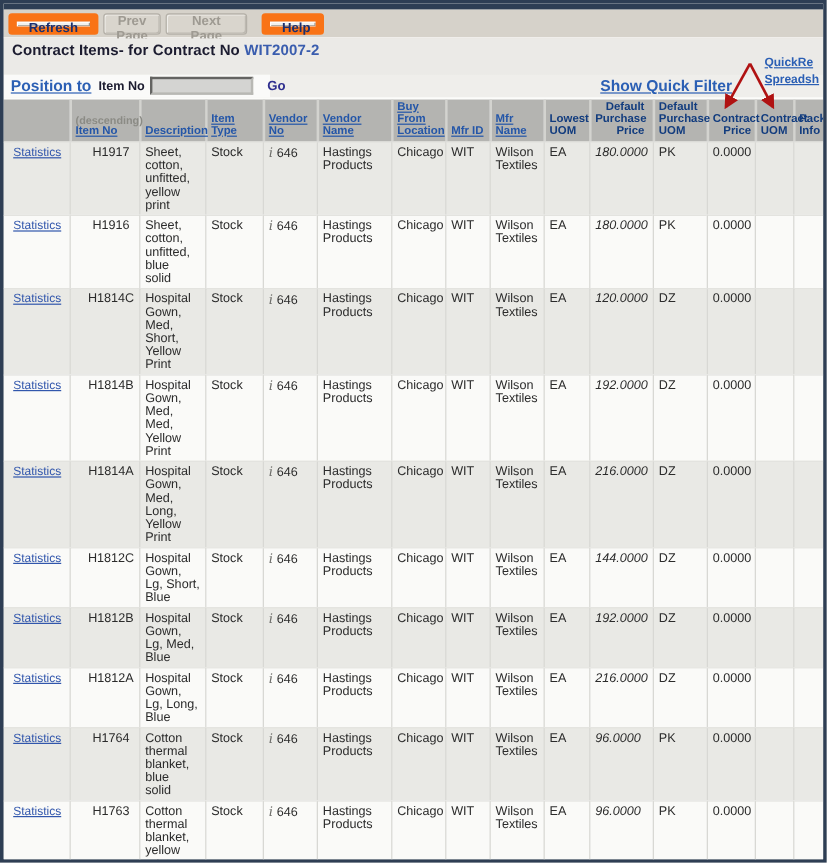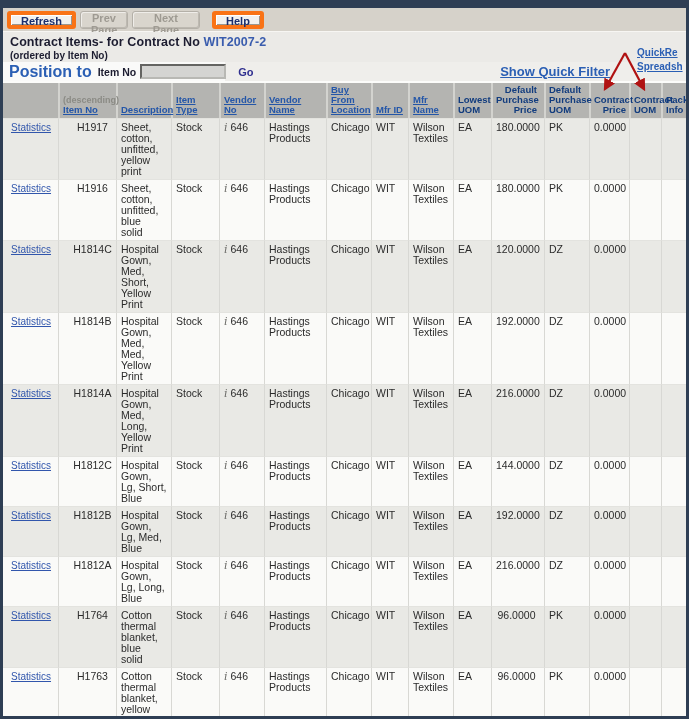--- a/index.html
+++ b/index.html
@@ -15,21 +15,21 @@
   
   .toolbar {
     height:24px; background:#d6d2ca; border-bottom:1px solid #f7f6f3;
     display:flex; align-items:center; padding-left:4px;
   }
   .btn {
     font-family:"Liberation Sans", sans-serif; font-size:11px; font-weight:bold;
     height:18px; border-radius:3px; margin-right:4px; padding:0 10px; cursor:pointer;
   }
   .btn.enabled {
-    color:#1b2f6e; background:#f2f1ee; border:4px solid #f97316;
+    color:#1b2f6e; background:#f2f1ee; border:7px solid #f97316;
     box-shadow:inset 1px 1px 0 #ffffff, inset -1px -1px 0 #9a968e;
   }
   .btn.disabled {
     color:#9e9a92; background:#d9d5cd; border:1px solid #b4b0a8;
     box-shadow:inset 1px 1px 0 #efede9, inset -1px -1px 0 #bdb9b1;
     cursor:default;
   }
   .btn.prev { width:48px; } .btn.next { width:68px; margin-right:12px; }
   .btn.help { width:52px; }
 
@@ -41,21 +41,21 @@
   .corner-links { position:absolute; top:14px; right:0; width:49px; overflow:hidden; white-space:nowrap; }
   .corner-links a { display:block; font-size:10px; font-weight:bold; color:#2b5fb4;
     text-decoration:underline; line-height:14px; cursor:pointer; }
 
   
   .position-bar {
     height:21px; display:flex; align-items:center; padding-left:6px;
     background:linear-gradient(to right,#fafaf9 0px,#fafaf9 222px,#efeeeb 222px,#efeeeb 100%);
     border-bottom:2px solid #fcfcfa;
   }
-  .pos-link { font-size:16px; font-weight:bold; color:#2b5fb4; cursor:pointer; }
+  .pos-link { font-size:13px; font-weight:bold; color:#2b5fb4; text-decoration:underline; cursor:pointer; }
   .pos-label { font-size:10.5px; font-weight:bold; color:#1c1c30; margin:0 4px 0 6px; }
   .pos-input {
     width:86px; height:15px; background:#d4d4d2; border:2px inset #b8b8b4;
     font-size:10px; padding:0 2px; font-family:"Liberation Sans", sans-serif;
   }
   .go-link { font-size:11px; font-weight:bold; color:#2f2f8f; margin-left:12px; cursor:pointer; }
   .sqf-link { margin-left:auto; margin-right:76px; font-size:13px; font-weight:bold;
     color:#2b5fb4; text-decoration:underline; cursor:pointer; }
 
   
@@ -80,21 +80,21 @@
   td {
     vertical-align:top; font-size:10.5px; line-height:11px; color:#2b2b2b;
     padding:3px 2px 2px 4px; border-left:1px solid #d8d8d4; border-top:1px solid #e3e3df;
     white-space:pre-line; overflow:hidden;
   }
   td:first-child { border-left:none; }
   tr.row-odd td { background:#e9e9e5; }
   tr.row-even td { background:#fafaf8; }
   td.col-statistics { padding-left:8px; }
   td.col-item_no { text-align:center; padding-left:12px; }
-  td.col-default_purchase_price { text-align:center; padding-right:7px; }
+  td.col-default_purchase_price { text-align:left; padding-right:7px;font-style:italic; }
   td.col-contract_price { padding-right:3px; }
   .stats-link { font-size:10px; color:#3156ac; text-decoration:underline; cursor:pointer; }
   .info-i { font-family:"DejaVu Serif", serif; font-style:italic; font-size:11px;
     color:#6e6e6a; margin-right:3px; cursor:pointer; }
 
   
   .w-statistics{width:55px}.w-item_no{width:58px}.w-description{width:55px}
   .w-item_type{width:48px}.w-vendor_no{width:45px}.w-vendor_name{width:62px}
   .w-buy_from{width:45px}.w-mfr_id{width:37px}.w-mfr_name{width:45px}
   .w-lowest_uom{width:38px}.w-default_purchase_price{width:53px}
@@ -112,21 +112,20 @@
     <button class="btn disabled prev">Prev Page</button>
     <button class="btn disabled next">Next Page</button>
     <button class="btn enabled help">Help</button>
   </div>
 
   <div class="title-area">
     <div class="page-title">
       <span>Contract Items- for Contract No</span>
       <a class="contract-link">WIT2007-2</a>
     </div>
-    <div class="subtitle">(ordered by Item No)</div>
     <div class="corner-links">
       <a>QuickRe</a>
       <a>Spreadsh</a>
     </div>
   </div>
 
   <div class="position-bar">
     <a class="pos-link">Position to</a>
     <span class="pos-label">Item No</span>
     <input class="pos-input" type="text" value="" style="">

